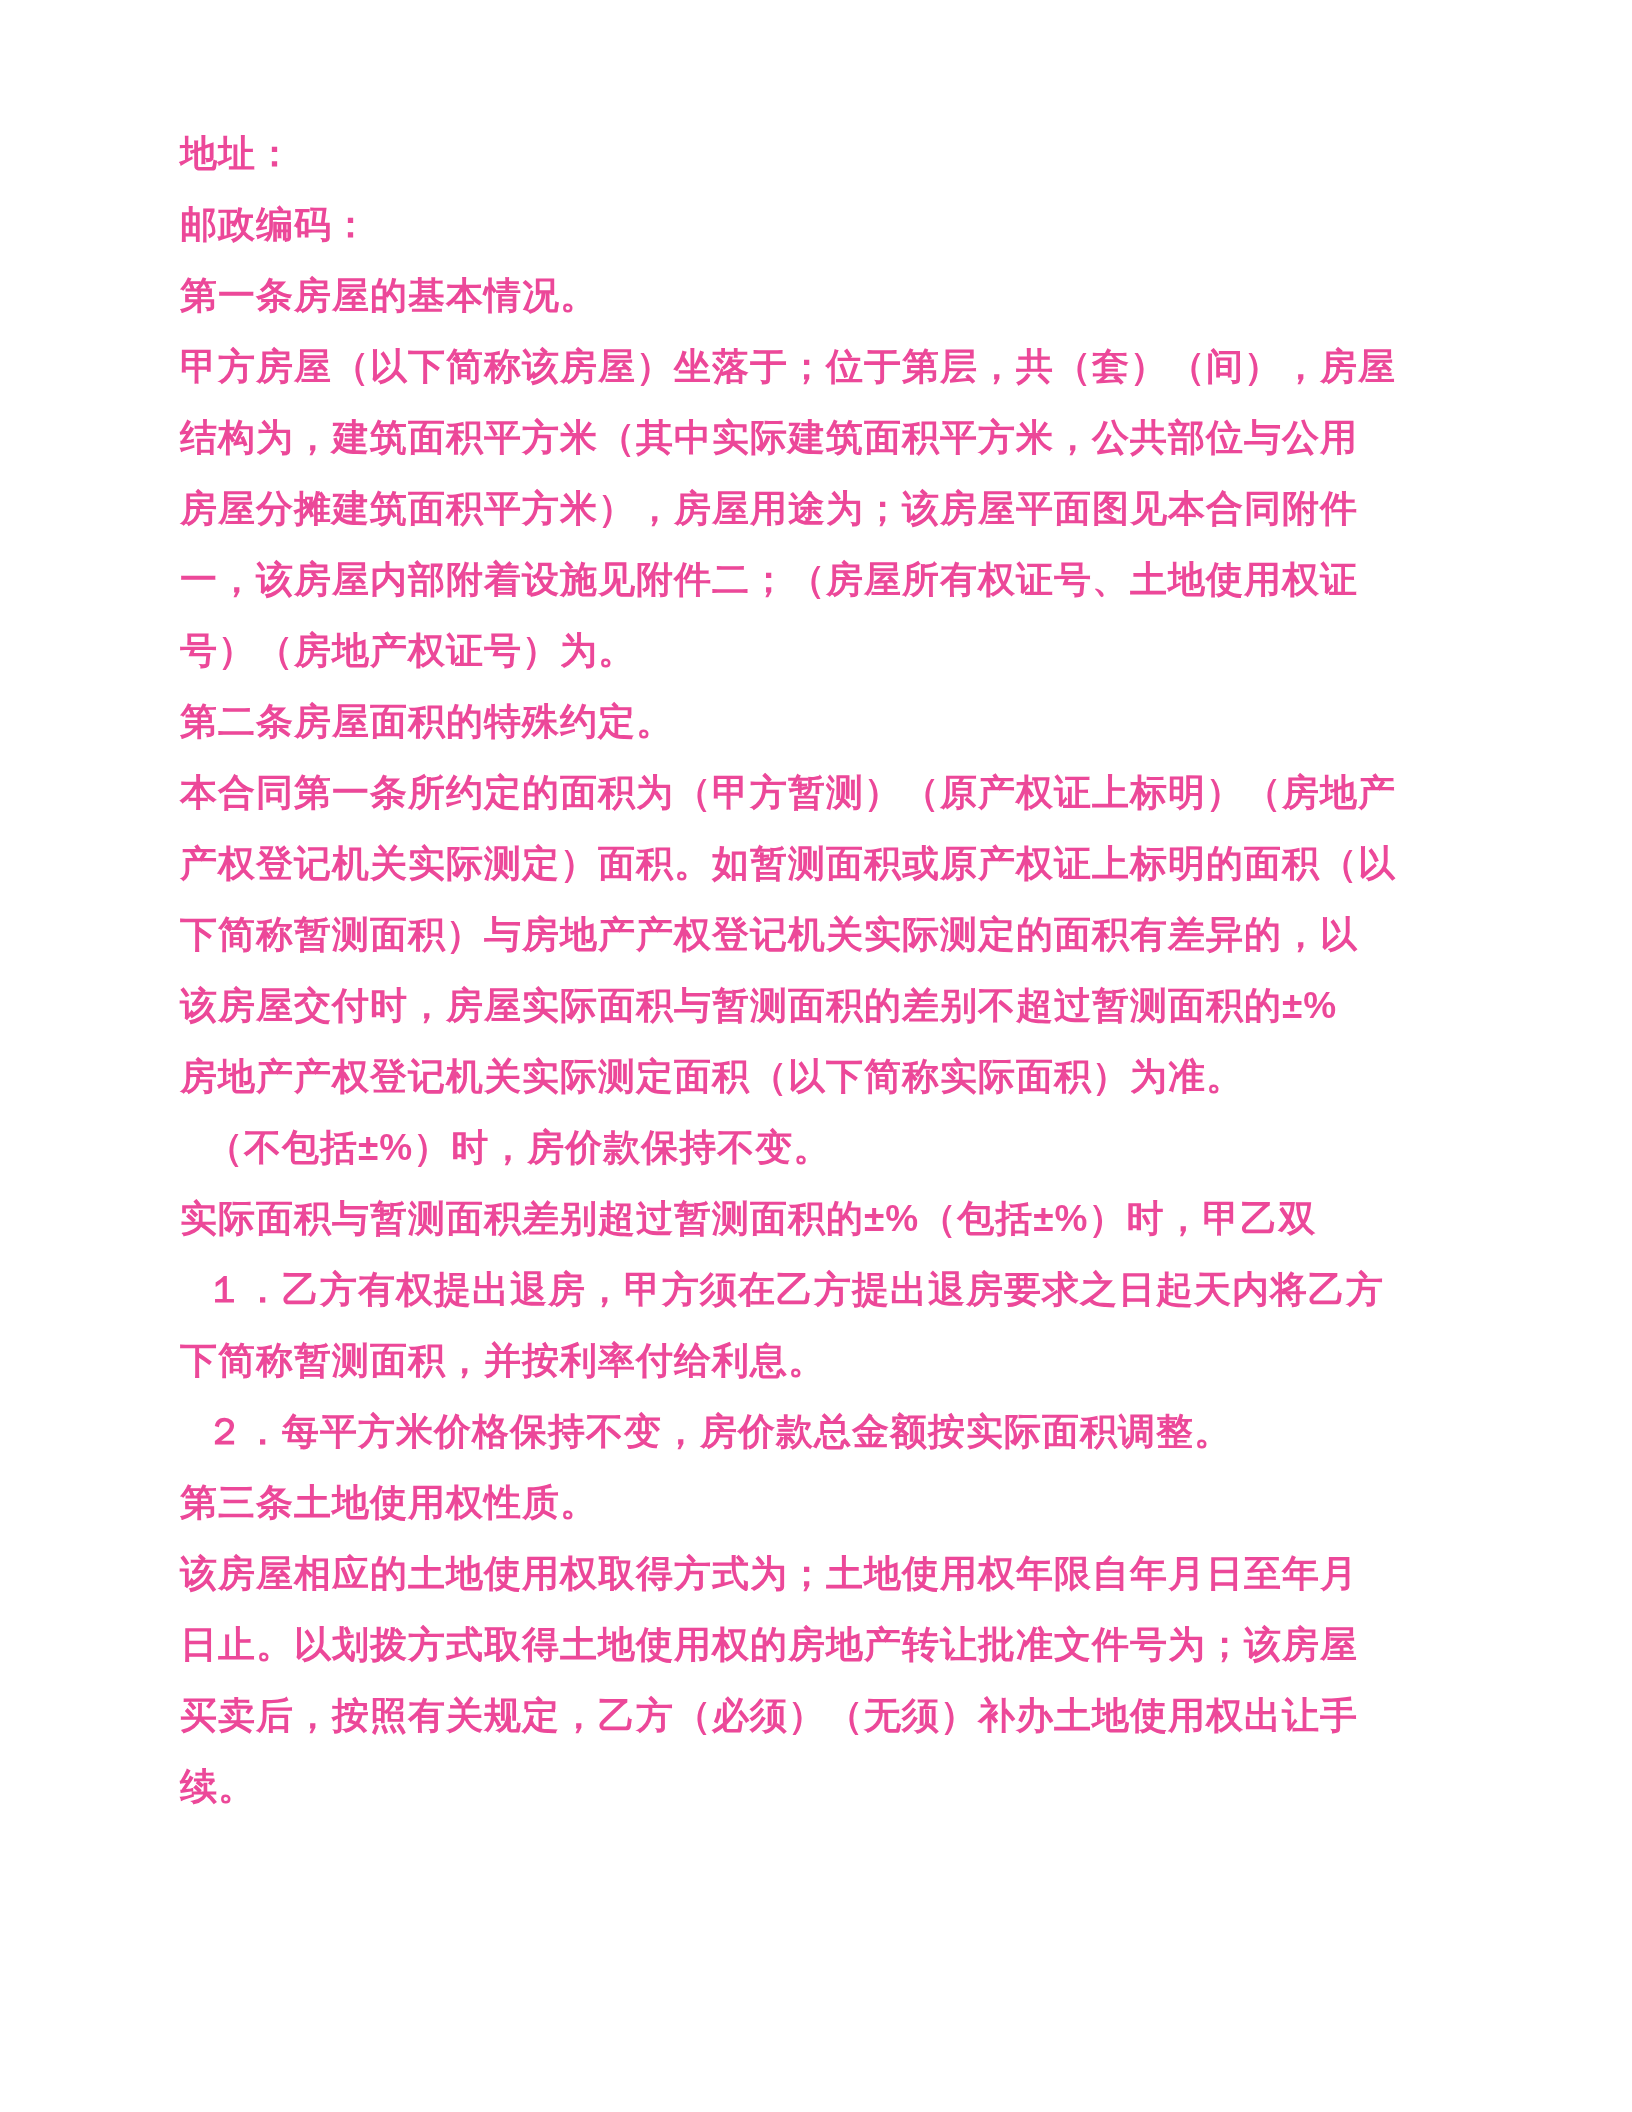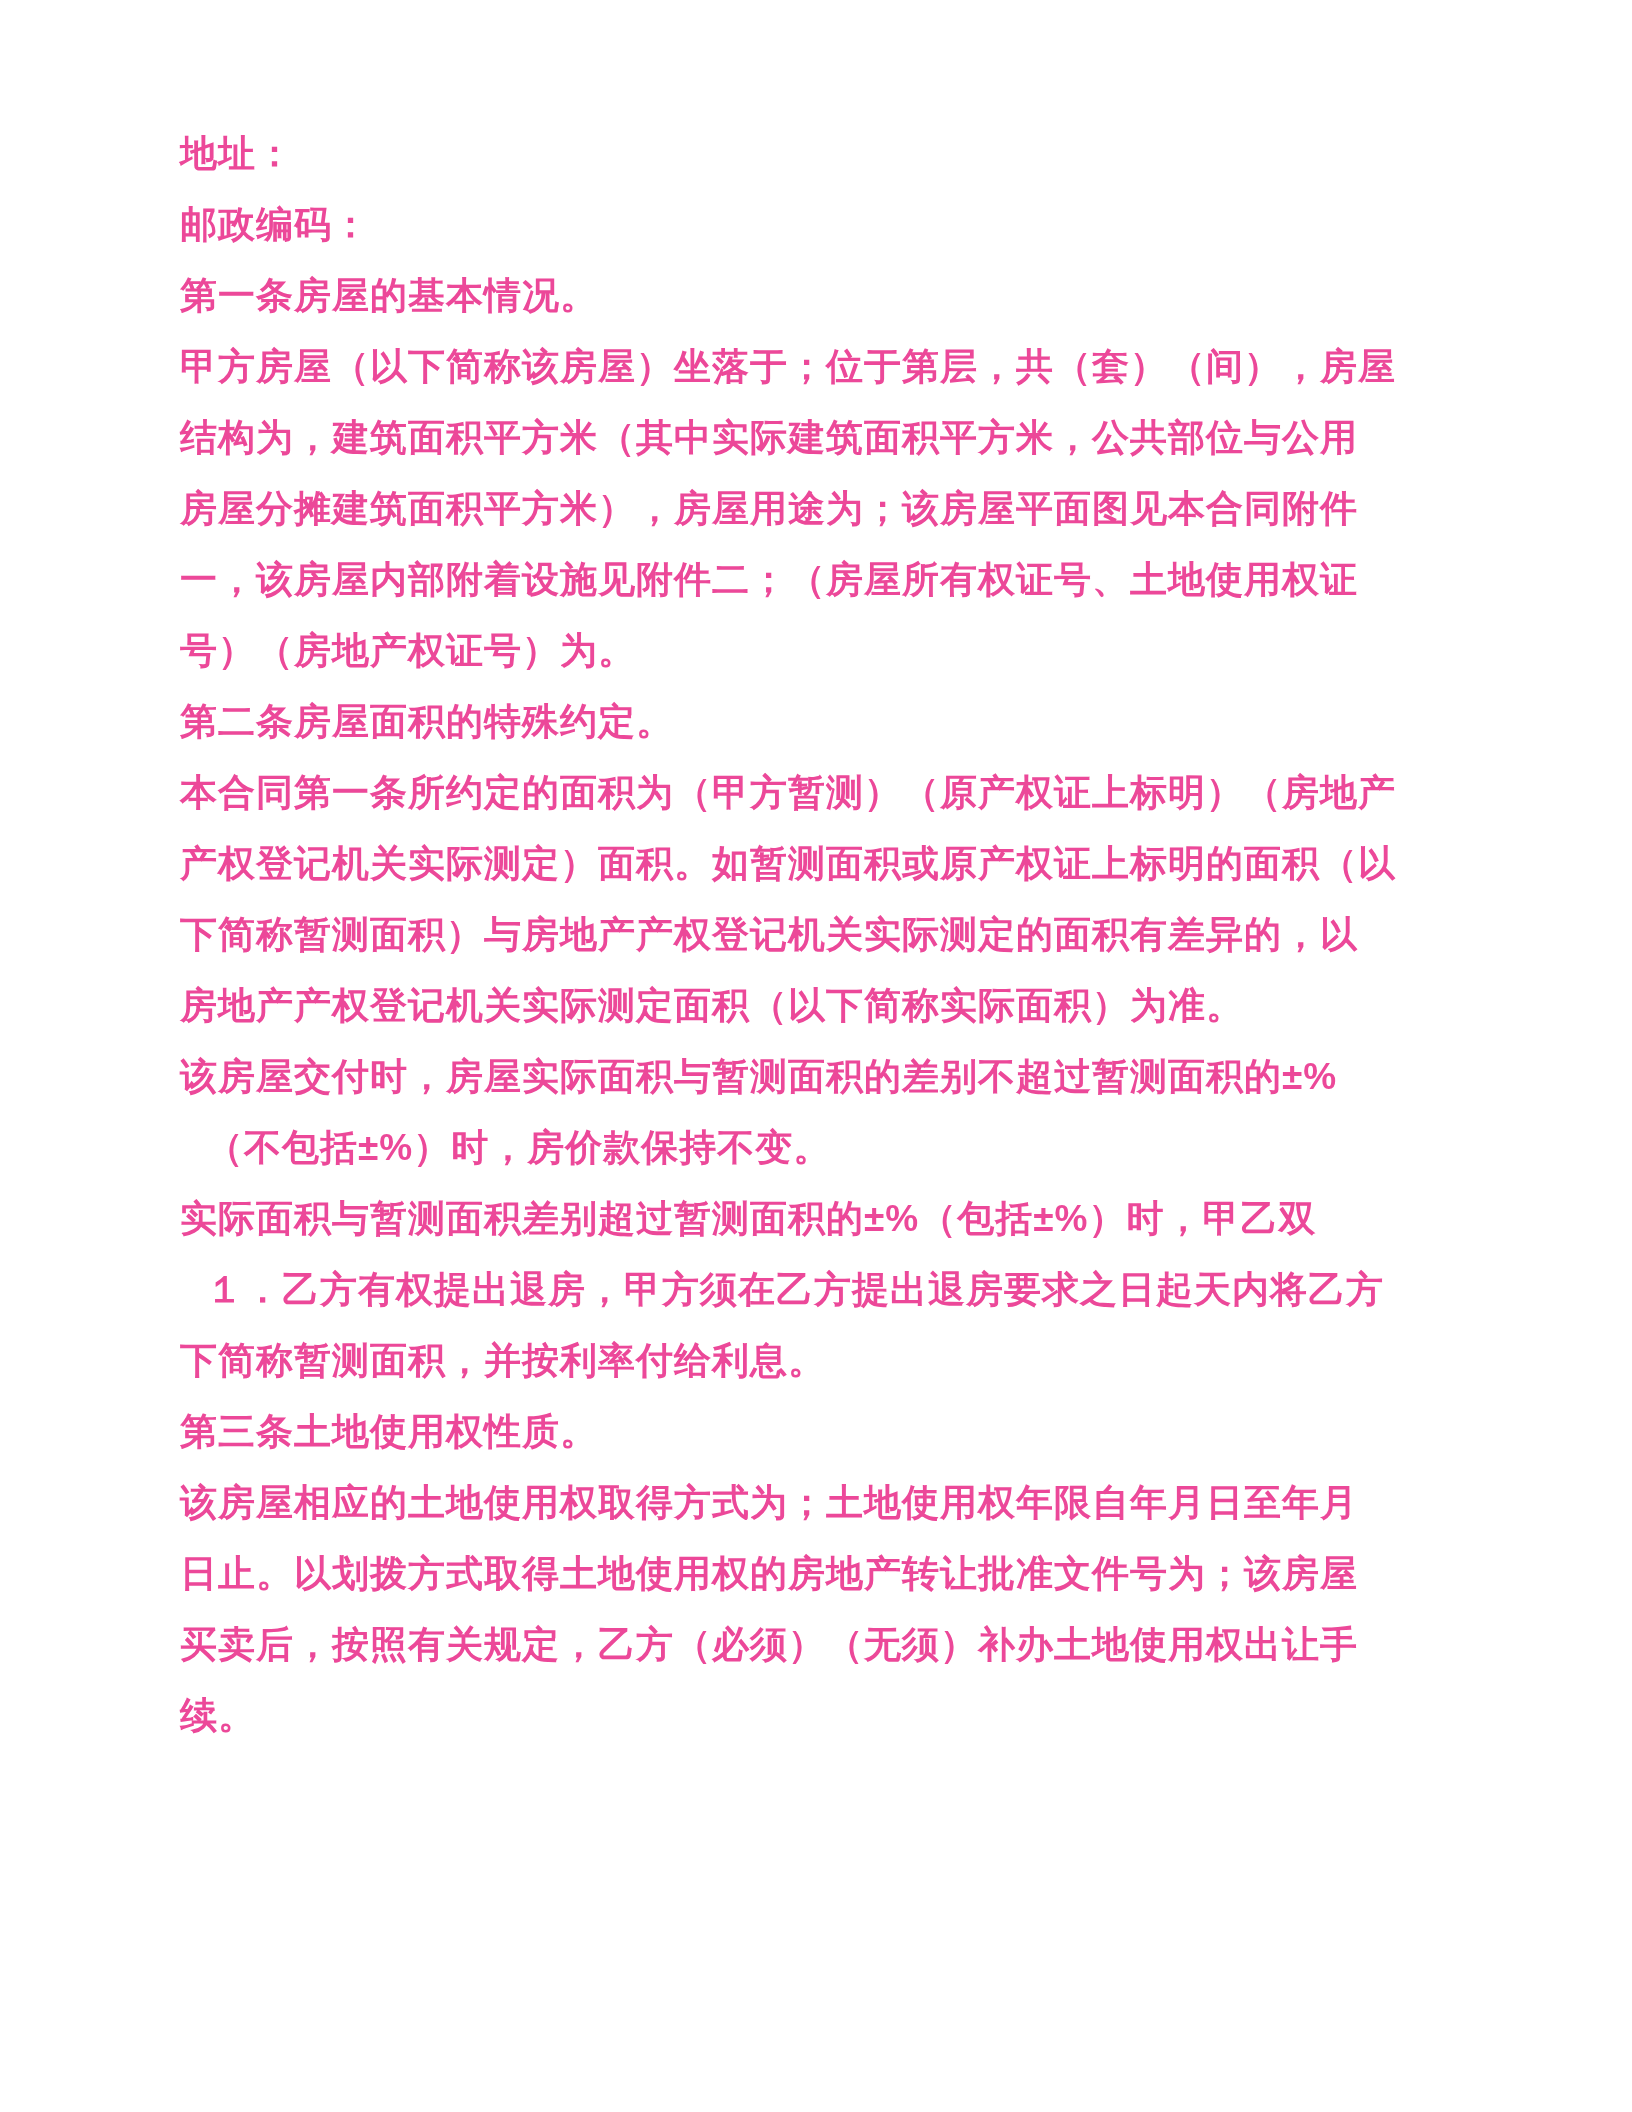--- a/index.html
+++ b/index.html
@@ -48,25 +48,26 @@
       <div class="line heading">第一条房屋的基本情况。</div>
       <div class="line">甲方房屋（以下简称该房屋）坐落于；位于第层，共（套）（间），房屋</div>
       <div class="line">结构为，建筑面积平方米（其中实际建筑面积平方米，公共部位与公用</div>
       <div class="line">房屋分摊建筑面积平方米），房屋用途为；该房屋平面图见本合同附件</div>
       <div class="line">一，该房屋内部附着设施见附件二；（房屋所有权证号、土地使用权证</div>
       <div class="line">号）（房地产权证号）为。</div>
       <div class="line heading">第二条房屋面积的特殊约定。</div>
       <div class="line">本合同第一条所约定的面积为（甲方暂测）（原产权证上标明）（房地产</div>
       <div class="line">产权登记机关实际测定）面积。如暂测面积或原产权证上标明的面积（以</div>
       <div class="line">下简称暂测面积）与房地产产权登记机关实际测定的面积有差异的，以</div>
+      <div class="line">该房屋交付时，房屋实际面积与暂测面积的差别不超过暂测面积的±%</div>
       <div class="line">房地产产权登记机关实际测定面积（以下简称实际面积）为准。</div>
-      <div class="line">该房屋交付时，房屋实际面积与暂测面积的差别不超过暂测面积的±%</div>
       <div class="line indent">（不包括±%）时，房价款保持不变。</div>
       <div class="line">实际面积与暂测面积差别超过暂测面积的±%（包括±%）时，甲乙双</div>
       <div class="line indent">１．乙方有权提出退房，甲方须在乙方提出退房要求之日起天内将乙方</div>
       <div class="line">下简称暂测面积，并按利率付给利息。</div>
+      <div class="line indent">２．每平方米价格保持不变，房价款总金额按实际面积调整。</div>
       <div class="line heading">第三条土地使用权性质。</div>
       <div class="line">该房屋相应的土地使用权取得方式为；土地使用权年限自年月日至年月</div>
       <div class="line">日止。以划拨方式取得土地使用权的房地产转让批准文件号为；该房屋</div>
       <div class="line">买卖后，按照有关规定，乙方（必须）（无须）补办土地使用权出让手</div>
       <div class="line">续。</div>
     </div>
 </div>
 
 </body></html>

